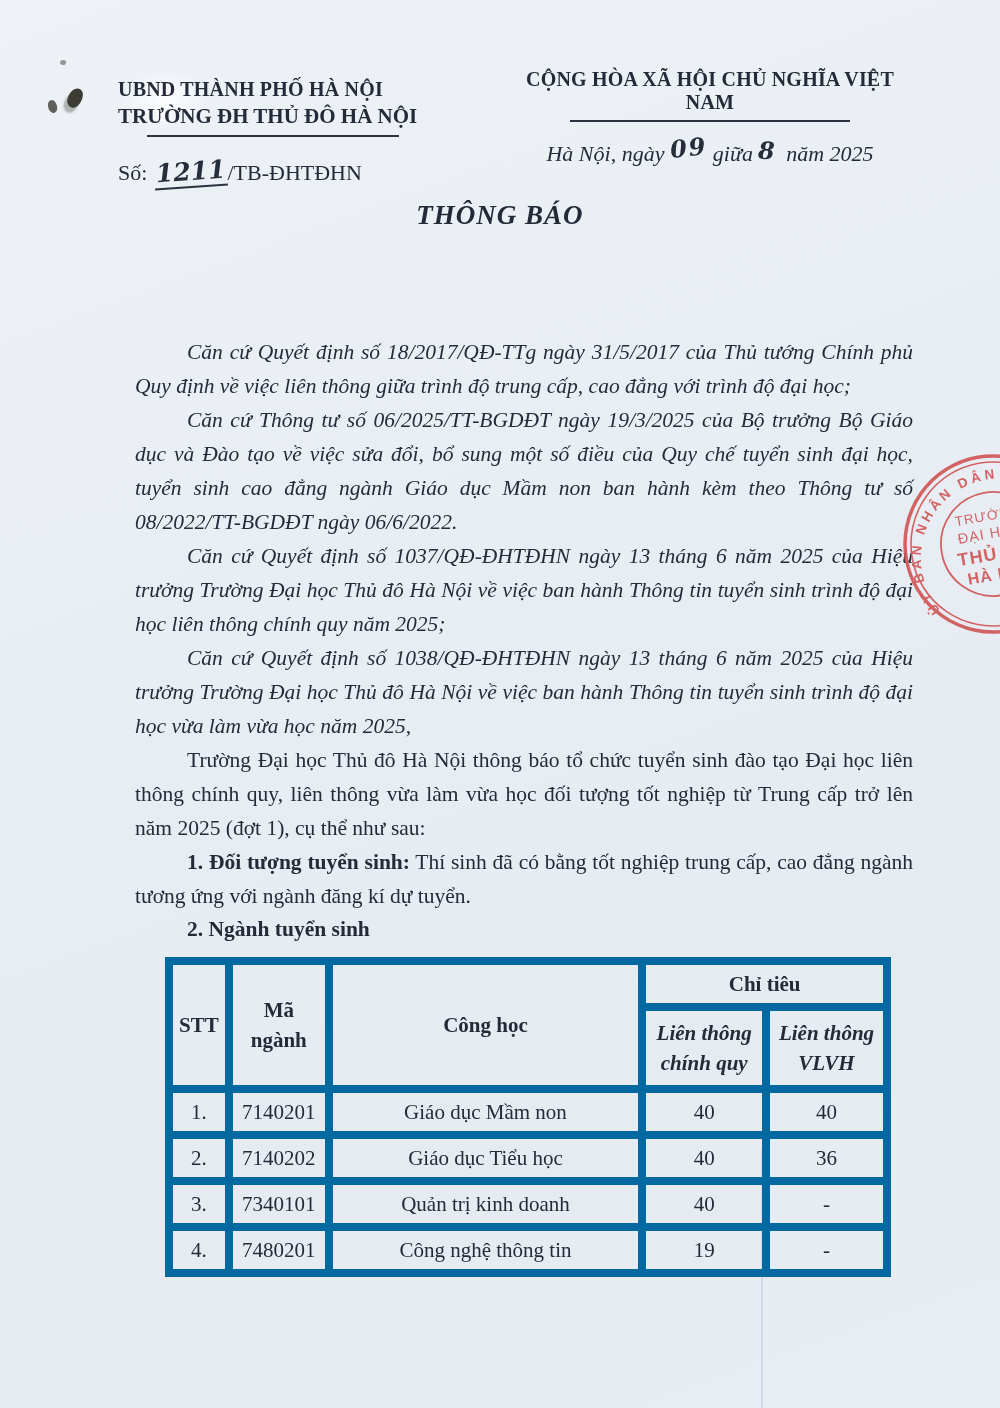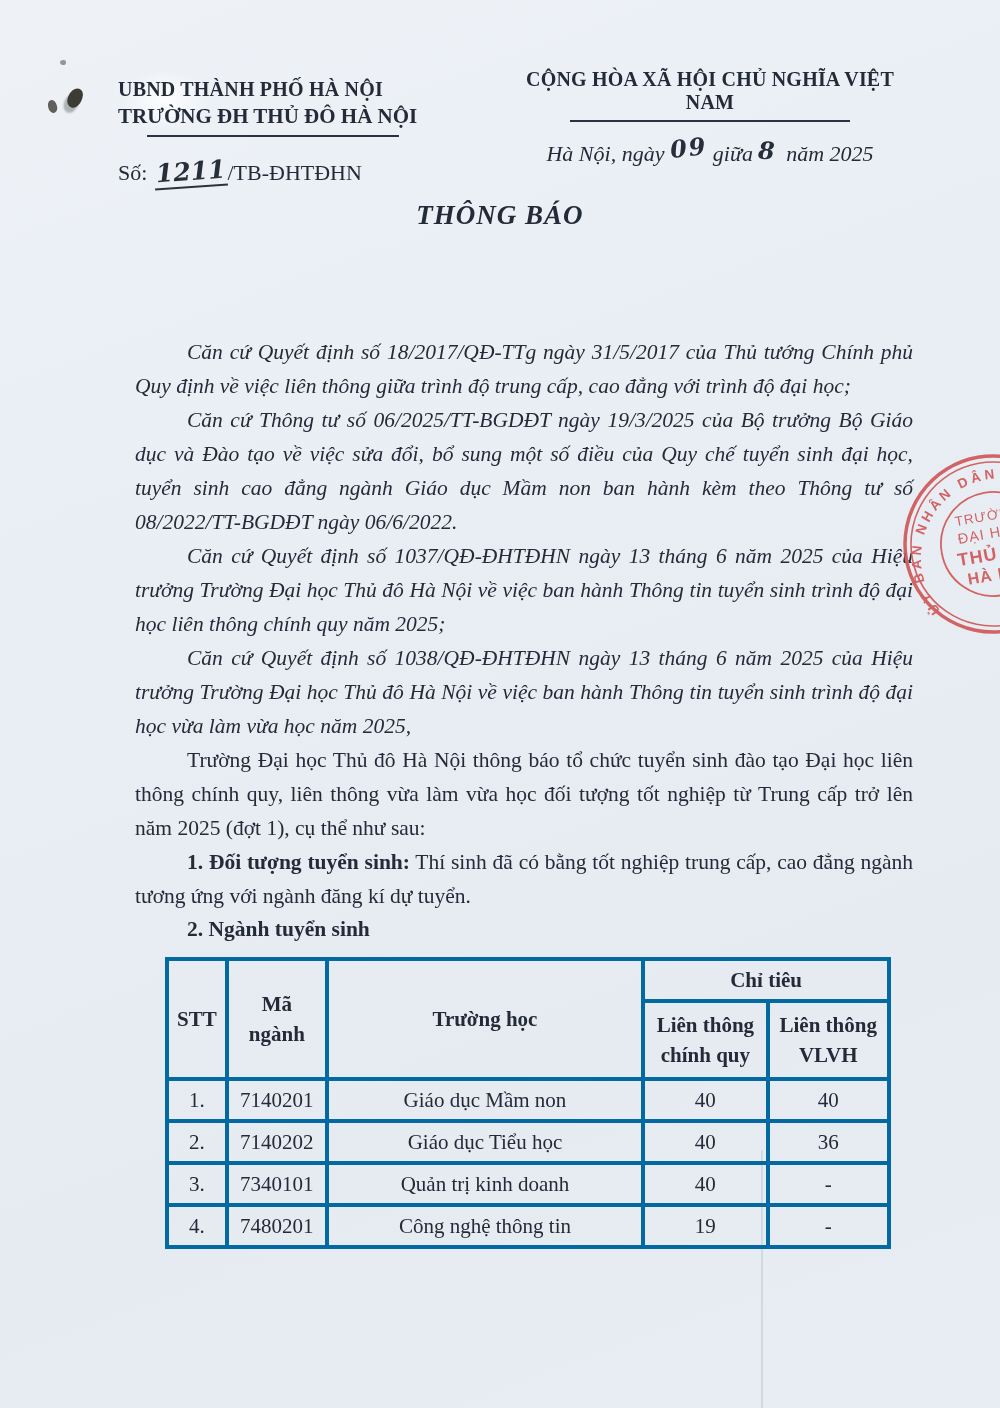--- a/index.html
+++ b/index.html
@@ -43,26 +43,26 @@
 
   
   .content{position:absolute;left:135px;top:322px;width:778px;font-size:21.5px;line-height:1.58;text-align:justify;margin-top:14px;}
   .content p{margin:0;text-indent:52px;}
   .content p.it{font-style:italic;}
   .sec-label{font-weight:bold;}
   .sec2{margin-top:4px;}
 
   
   table.quota{border-collapse:collapse;margin:10px 0 0 30px;width:726px;font-size:21px;font-style:normal;text-align:center;}
-  table.quota th,table.quota td{border:4px solid #0369a1;padding:2px 4px;text-indent:0;}
+  table.quota th,table.quota td{border:8px solid #0369a1;padding:2px 4px;text-indent:0;}
   table.quota th{font-weight:bold;line-height:1.45;}
   table.quota td{height:34px;}
   .col-stt{width:60px;}.col-code{width:100px;}.col-major{width:319px;}.col-q1{width:125px;}.col-q2{width:122px;}
   tr.hrow1 th{height:34px;}
-  tr.hrow2 th{height:70px;}
+  tr.hrow2 th{height:70px;font-style:italic;}
 
   
   .stamp{position:absolute;left:887px;top:438px;width:212px;height:212px;transform:rotate(-10deg);opacity:.92;pointer-events:none;}
 </style>
 </head>
 <body>
 
 <div class="page">
 
   <div class="smudge"></div>
@@ -102,21 +102,21 @@
         <col class="col-stt">
           <col class="col-code">
           <col class="col-major">
           <col class="col-q1">
           <col class="col-q2">
       </colgroup>
       <tbody>
           <tr class="hrow1">
         <th rowspan="2">STT</th>
         <th rowspan="2"><span>Mã</span><br><span>ngành</span></th>
-        <th rowspan="2">Trường học</th>
+        <th rowspan="2">Công học</th>
         <th colspan="2">Chỉ tiêu</th>
       </tr>
       <tr class="hrow2">
         <th>Liên thông chính quy</th>
         <th>Liên thông VLVH</th>
       </tr>
       <tr>
         <td>1.</td>
         <td>7140201</td>
         <td>Giáo dục Mầm non</td>

